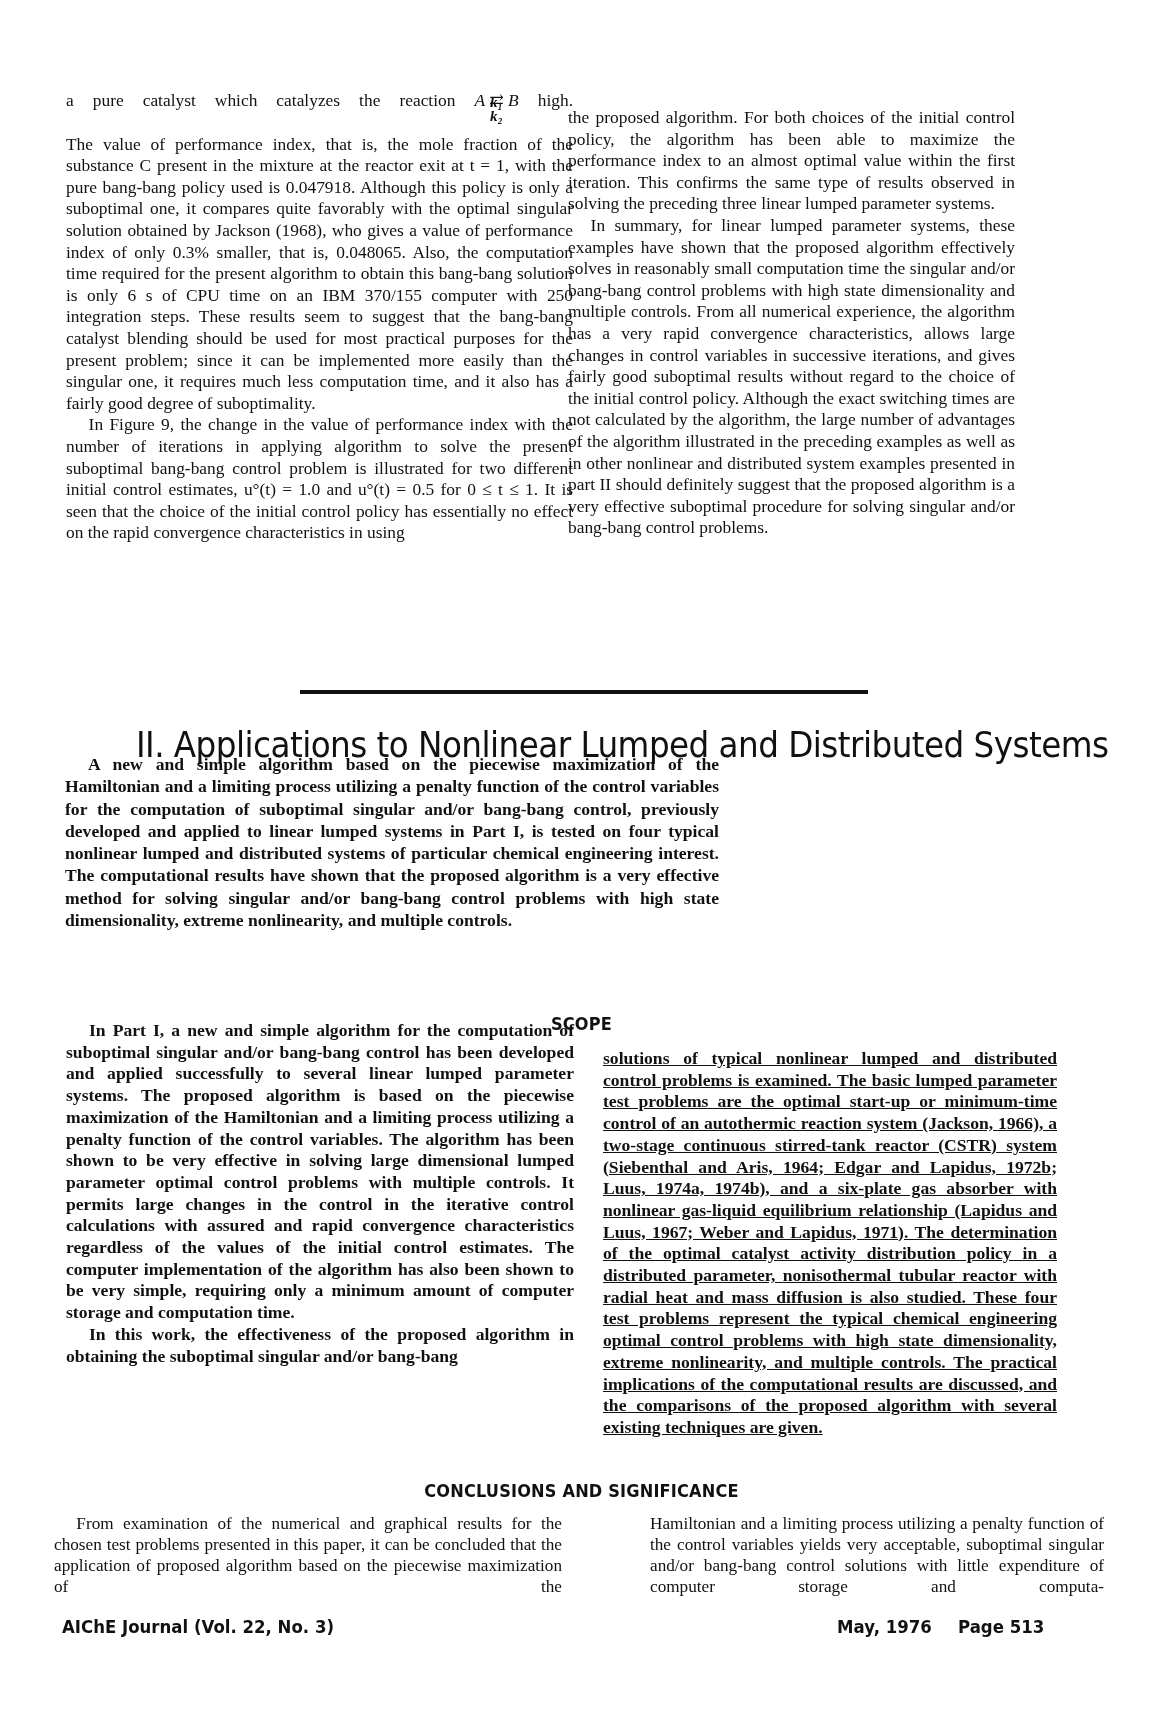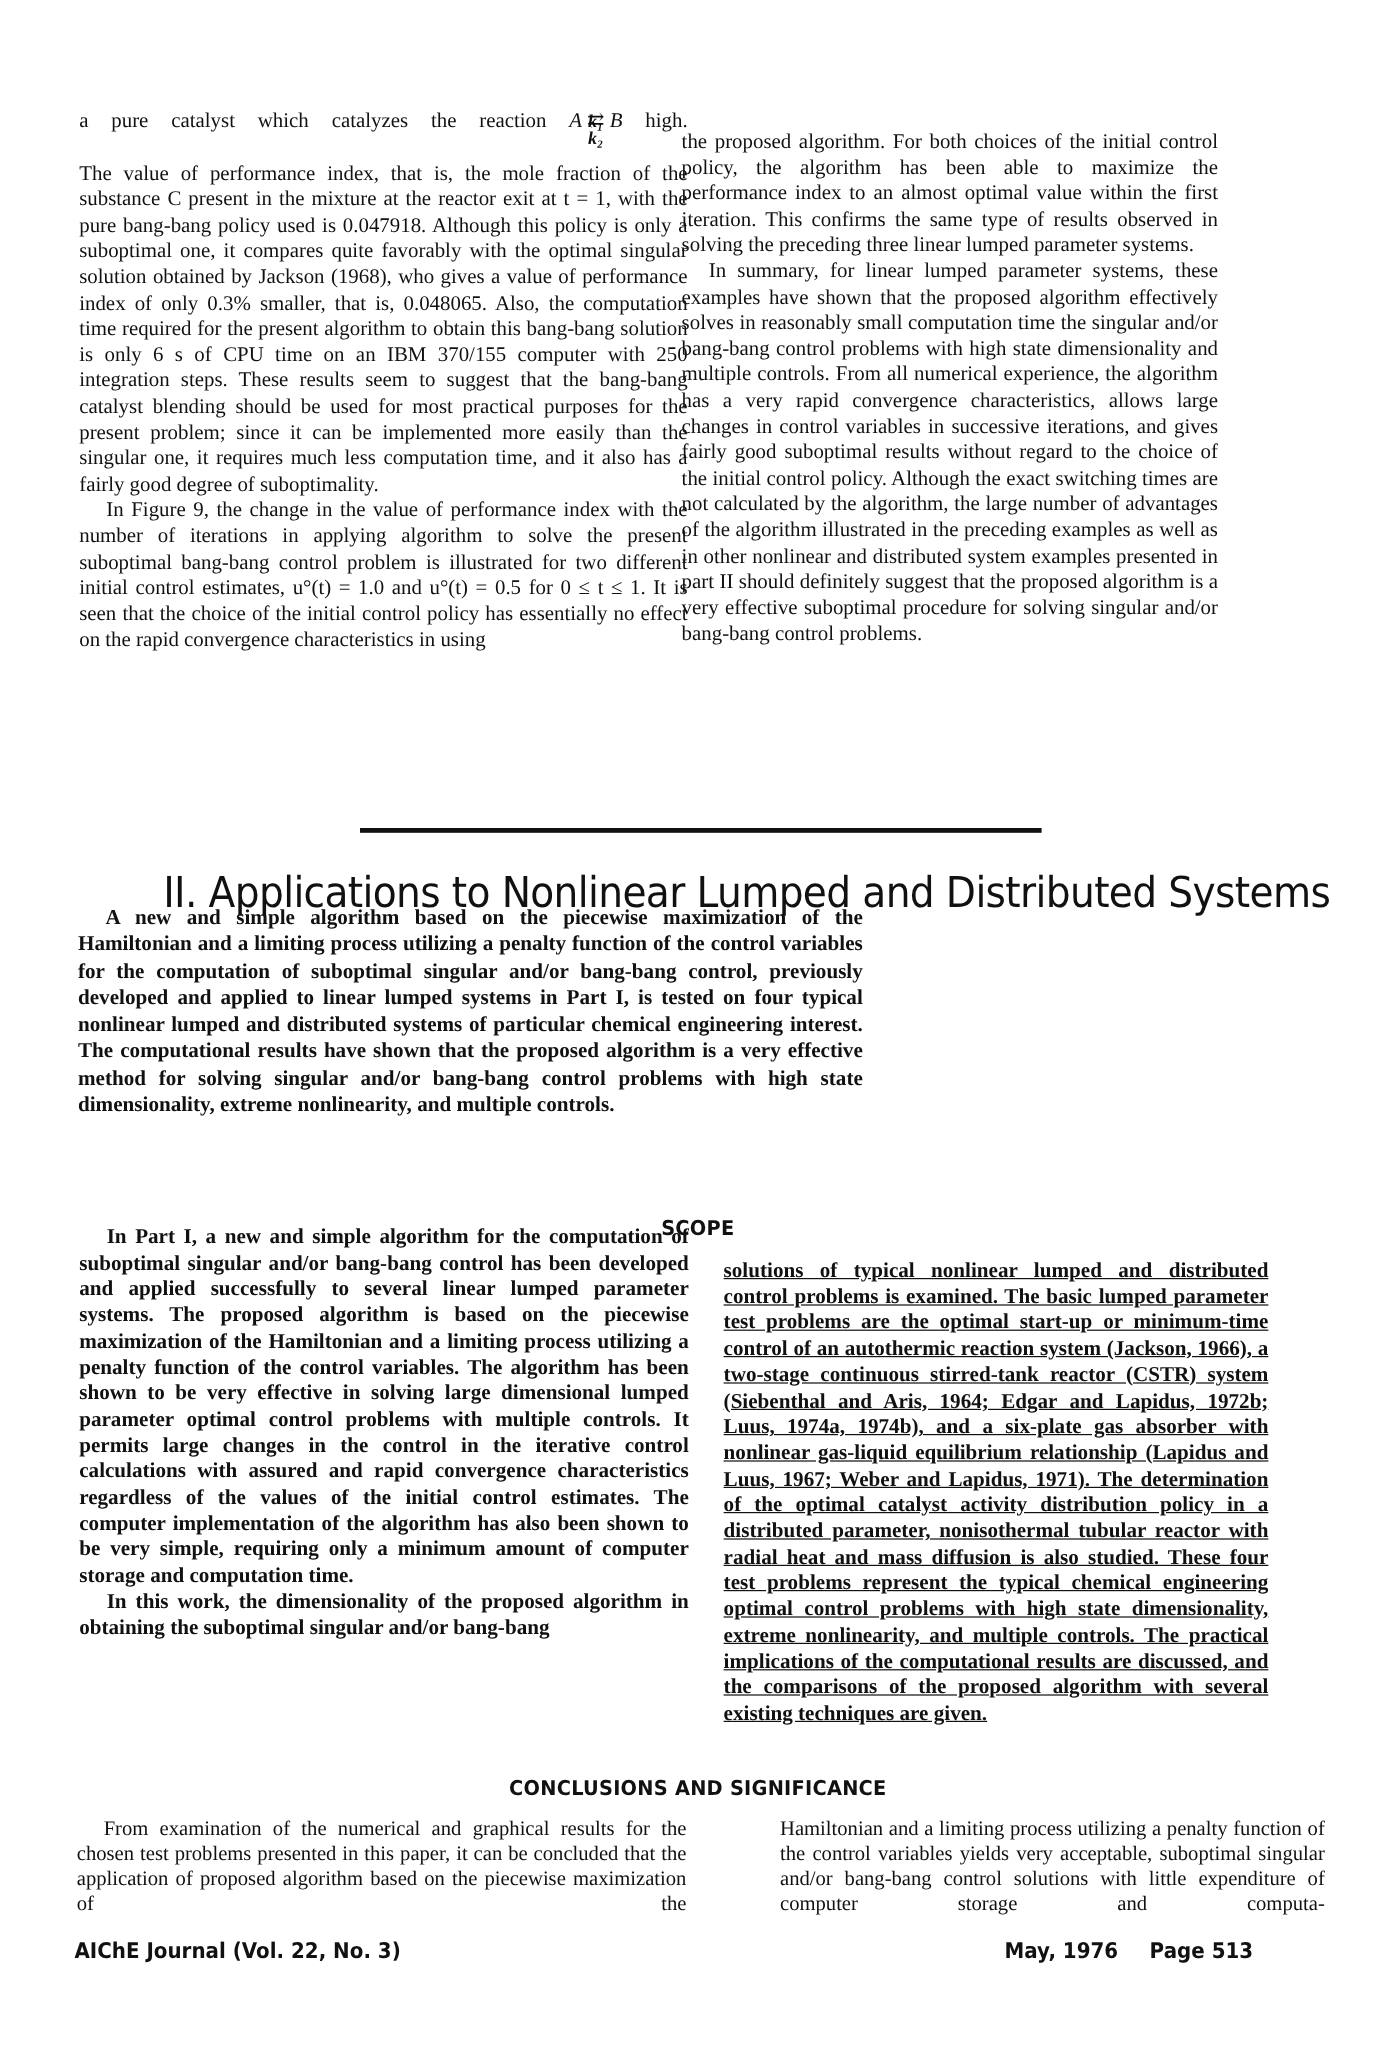--- a/index.html
+++ b/index.html
@@ -54,30 +54,30 @@
 <div class="abs sans title" style="left:136px; top:724px;">II. Applications to Nonlinear Lumped and Distributed Systems</div>
 
 <div class="abs serif abstract" style="left:65px; top:753px; width:654px;">
   <p class="indent">A new and simple algorithm based on the piecewise maximization of the Hamiltonian and a limiting process utilizing a penalty function of the control variables for the computation of suboptimal singular and/or bang-bang control, previously developed and applied to linear lumped systems in Part I, is tested on four typical nonlinear lumped and distributed systems of particular chemical engineering interest. The computational results have shown that the proposed algorithm is a very effective method for solving singular and/or bang-bang control problems with high state dimensionality, extreme nonlinearity, and multiple controls.</p>
 </div>
 
 <div class="abs sans heading" style="left:0; width:1163px; text-align:center; top:1014px;">SCOPE</div>
 
 <div class="abs serif scope-col" style="left:66px; top:1020px; width:508px;">
   <p class="indent">In Part I, a new and simple algorithm for the computation of suboptimal singular and/or bang-bang control has been developed and applied successfully to several linear lumped parameter systems. The proposed algorithm is based on the piecewise maximization of the Hamiltonian and a limiting process utilizing a penalty function of the control variables. The algorithm has been shown to be very effective in solving large dimensional lumped parameter optimal control problems with multiple controls. It permits large changes in the control in the iterative control calculations with assured and rapid convergence characteristics regardless of the values of the initial control estimates. The computer implementation of the algorithm has also been shown to be very simple, requiring only a minimum amount of computer storage and computation time.</p>
-  <p class="indent">In this work, the dimensionality of the proposed algorithm in obtaining the suboptimal singular and/or bang-bang</p>
+  <p class="indent">In this work, the effectiveness of the proposed algorithm in obtaining the suboptimal singular and/or bang-bang</p>
 </div>
 
 <div class="abs serif scope-col" style="left:603px; top:1048px; width:454px;text-decoration:underline;">
   <p>solutions of typical nonlinear lumped and distributed control problems is examined. The basic lumped parameter test problems are the optimal start-up or minimum-time control of an autothermic reaction system (Jackson, 1966), a two-stage continuous stirred-tank reactor (CSTR) system (Siebenthal and Aris, 1964; Edgar and Lapidus, 1972b; Luus, 1974a, 1974b), and a six-plate gas absorber with nonlinear gas-liquid equilibrium relationship (Lapidus and Luus, 1967; Weber and Lapidus, 1971). The determination of the optimal catalyst activity distribution policy in a distributed parameter, nonisothermal tubular reactor with radial heat and mass diffusion is also studied. These four test problems represent the typical chemical engineering optimal control problems with high state dimensionality, extreme nonlinearity, and multiple controls. The practical implications of the computational results are discussed, and the comparisons of the proposed algorithm with several existing techniques are given.</p>
 </div>
 
 <div class="abs sans heading" style="left:0; width:1163px; text-align:center; top:1481px;">CONCLUSIONS AND SIGNIFICANCE</div>
 
-<div class="abs serif concl-col" style="left:64px; top:1513px; width:508px;">
+<div class="abs serif concl-col" style="left:54px; top:1513px; width:508px;">
   <p class="indent" style="text-align-last:justify;">From examination of the numerical and graphical results for the chosen test problems presented in this paper, it can be concluded that the application of proposed algorithm based on the piecewise maximization of the</p>
 </div>
 
 <div class="abs serif concl-col" style="left:603px; top:1513px; width:454px;margin-left:47px;">
   <p style="text-align-last:justify;">Hamiltonian and a limiting process utilizing a penalty function of the control variables yields very acceptable, suboptimal singular and/or bang-bang control solutions with little expenditure of computer storage and computa-</p>
 </div>
 
 <div class="abs sans footer" style="left:62px; top:1616px;">AIChE Journal (Vol. 22, No. 3)</div>
 <div class="abs sans footer" style="left:837px; top:1616px;">May, 1976</div>
 <div class="abs sans footer" style="left:958px; top:1616px;">Page 513</div>

